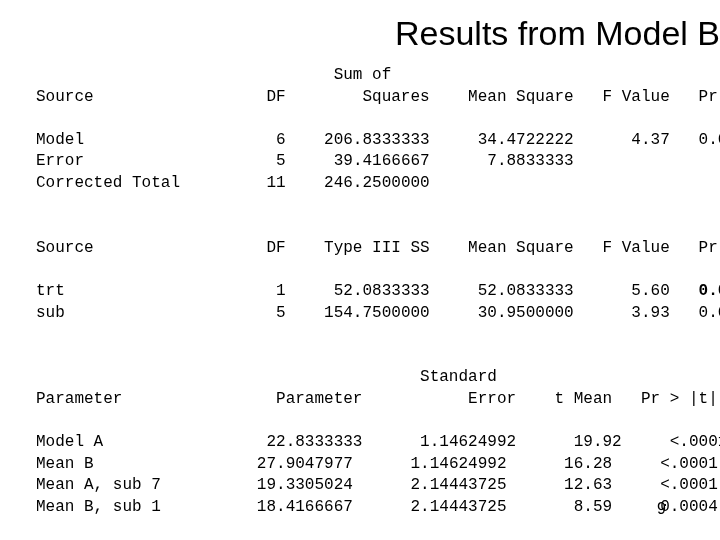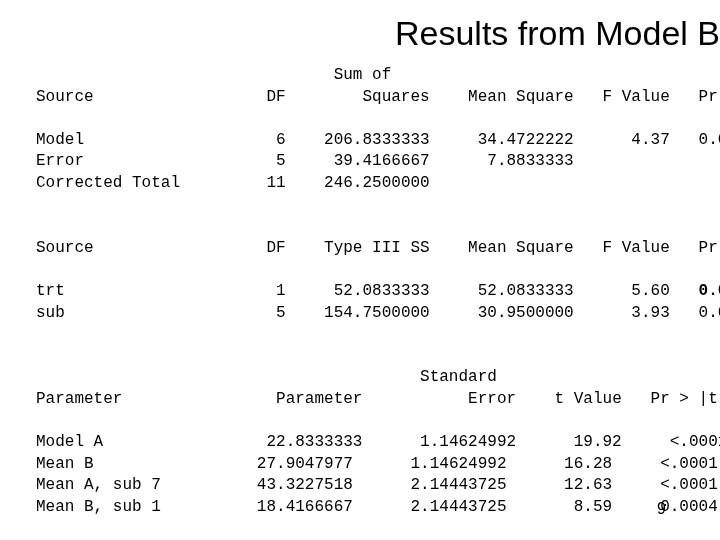--- a/index.html
+++ b/index.html
@@ -44,20 +44,20 @@
 <span><span>Corrected Total</span>         <span>11</span>    <span>246.2500000</span></span>
 
 
 <span><span>Source</span>                  <span>DF</span>    <span>Type III SS</span>    <span>Mean Square</span>   <span>F Value</span>   <span>Pr &gt; F</span></span>
 
 <span><span>trt</span>                      <span>1</span>     <span>52.0833333</span>     <span>52.0833333</span>      <span>5.60</span>   <b>0.0500</b></span>
 <span><span>sub</span>                      <span>5</span>    <span>154.7500000</span>     <span>30.9500000</span>      <span>3.93</span>   <span>0.0798</span></span>
 
 
 <span>                                        <span>Standard</span></span>
-<span><span>Parameter</span>                <span>Parameter</span>           <span>Error</span>    <span>t Value</span>   <span>Pr &gt; |t|</span></span>
+<span><span>Parameter</span>                <span>Parameter</span>           <span>Error</span>    <span>t Mean</span>   <span>Pr &gt; |t|</span></span>
 
 <span><span>Model A</span>                 <span>22.8333333</span>      <span>1.14624992</span>      <span>19.92</span>     <span>&lt;.0001</span></span>
 <span><span>Mean B</span>                 <span>27.9047977</span>      <span>1.14624992</span>      <span>16.28</span>     <span>&lt;.0001</span></span>
-<span><span>Mean A, sub 7</span>          <span>43.3227518</span>      <span>2.14443725</span>      <span>12.63</span>     <span>&lt;.0001</span></span>
+<span><span>Mean A, sub 7</span>          <span>19.3305024</span>      <span>2.14443725</span>      <span>12.63</span>     <span>&lt;.0001</span></span>
 <span><span>Mean B, sub 1</span>          <span>18.4166667</span>      <span>2.14443725</span>       <span>8.59</span>     <span>0.0004</span></span></div>
 
 <div class="page-num">9</div>
 
 </body></html>

